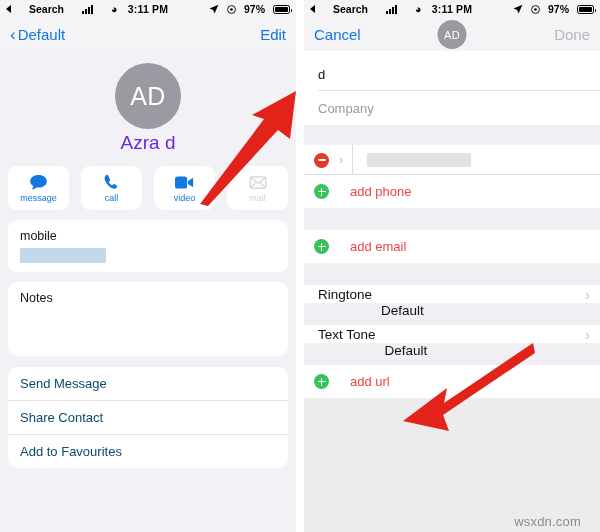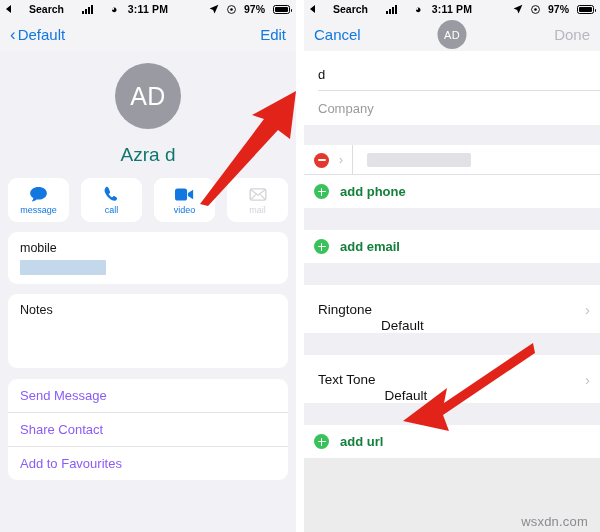--- a/index.html
+++ b/index.html
@@ -50,39 +50,39 @@
   }
 
   
   .body-left { background: #f2f2f6; height: 481px; position: relative; }
   .contact-head { padding-top: 12px; display: flex; flex-direction: column; align-items: center; }
   .avatar-big {
     width: 66px; height: 66px; border-radius: 50%; background: #9a9aa3;
     color: #fff; font-size: 25px; display: flex; align-items: center; justify-content: center;
     letter-spacing: .5px;
   }
-  .contact-name { margin-top: 15px; font-size: 19px; color: #0f766e; }
+  .contact-name { margin-top: 3px; font-size: 19px; color: #6d28d9; }
 
   .action-row { display: flex; gap: 12px; padding: 12px 8px 0 8px; }
   .action-btn {
     flex: 1; background: #ffffff; border-radius: 9px; height: 44px;
     display: flex; flex-direction: column; align-items: center; justify-content: center; gap: 2px;
   }
   .action-btn .ic { color: #1277e0; height: 17px; display:flex; align-items:center; }
   .action-btn .lbl { font-size: 9px; color: #1277e0; }
   .action-btn.disabled .ic { color: #d3d3d8; }
   .action-btn.disabled .lbl { color: #d3d3d8; text-align: center; }
 
   .card { background: #fff; border-radius: 9px; margin: 10px 8px 0 8px; padding: 9px 12px; }
   .card-label { font-size: 12.5px; color: #141414; }
   .redact { height: 15px; width: 86px; background: #c3d8ea; border-radius: 1px; margin-top: 5px; }
   .card.notes { height: 74px; }
 
   .link-group { background: #fff; border-radius: 9px; margin: 11px 8px 0 8px; overflow: hidden; }
-  .link-item { padding: 9px 12px; font-size: 13px; color: #8b5cf6; border-top: 1px solid #e4e4e8; }
+  .link-item { padding: 9px 12px; font-size: 13px; color: #0c4a6e; border-top: 1px solid #e4e4e8; }
   .link-item:first-child { border-top: none; }
 
   
   .body-right { background: #ececed; height: 481px; position: relative; }
   .spacer { height: 20px; background: #efeff4; }
   .spacer.s2 { height: 22px; }
   .spacer.s-top { height: 6px; }
   .f-row {
     height: 34px; background: #fff; display: flex; align-items: center;
     padding: 0 14px; font-size: 13px; color: #111; position: relative;
@@ -105,37 +105,37 @@
   .plus-btn::before, .plus-btn::after {
     content: ""; position: absolute; background: #fff; border-radius: 1px;
   }
   .plus-btn::before { width: 8px; height: 1.8px; }
   .plus-btn::after { width: 1.8px; height: 8px; }
   .small-chev { color: #bcbcc1; font-size: 12px; margin-left: 10px; }
   .vline { width: 1px; align-self: stretch; background: #dcdce0; margin-left: 9px; }
   .redact2 { height: 14px; width: 104px; background: #e2e2e6; border-radius: 2px; margin-left: 14px; }
   .phone-row::after { content:""; position:absolute; left:0; right:0; bottom:0; height:1px; background:#e0e0e4; }
 
-  .add-row { height: 33px; display: flex; align-items: center; background: #fff; padding-left: 10px; gap: 11px; font-size: 13px; color: #15803d; font-weight: bold; }
+  .add-row { height: 33px; display: flex; align-items: center; background: #fff; padding-left: 10px; gap: 21px; font-size: 13px; color: #ef4444; }
 
   .tone-row {
-    height: 48px; display: flex; align-items: center; background: #fff;
+    height: 18px; display: flex; align-items: center; background: #fff;
     padding: 0 10px 0 14px; font-size: 13.5px; color: #111;
   }
   .tone-label { color: #111; }
   .tone-value { margin-left: 9px; color: #111; margin-top: 32px; }
   .tone-chev { margin-left: auto; color: #c3c3c8; font-size: 15px; }
 
   
   .arrow { position: absolute; pointer-events: none; }
   #arrow-left  { left: 196px; top: 38px;  width: 104px; height: 118px; }
   #arrow-right { left: 95px;  top: 290px; width: 136px; height: 92px; }
 
   .watermark {
-    position: absolute; right: 12px; bottom: 3px;
+    position: absolute; right: 19px; bottom: 3px;
     font-size: 13px; color: #8b8b90; letter-spacing: .2px;
   }
 </style>
 </head>
 <body>
 
 <div class="screens">
 
   <div class="phone">
 

